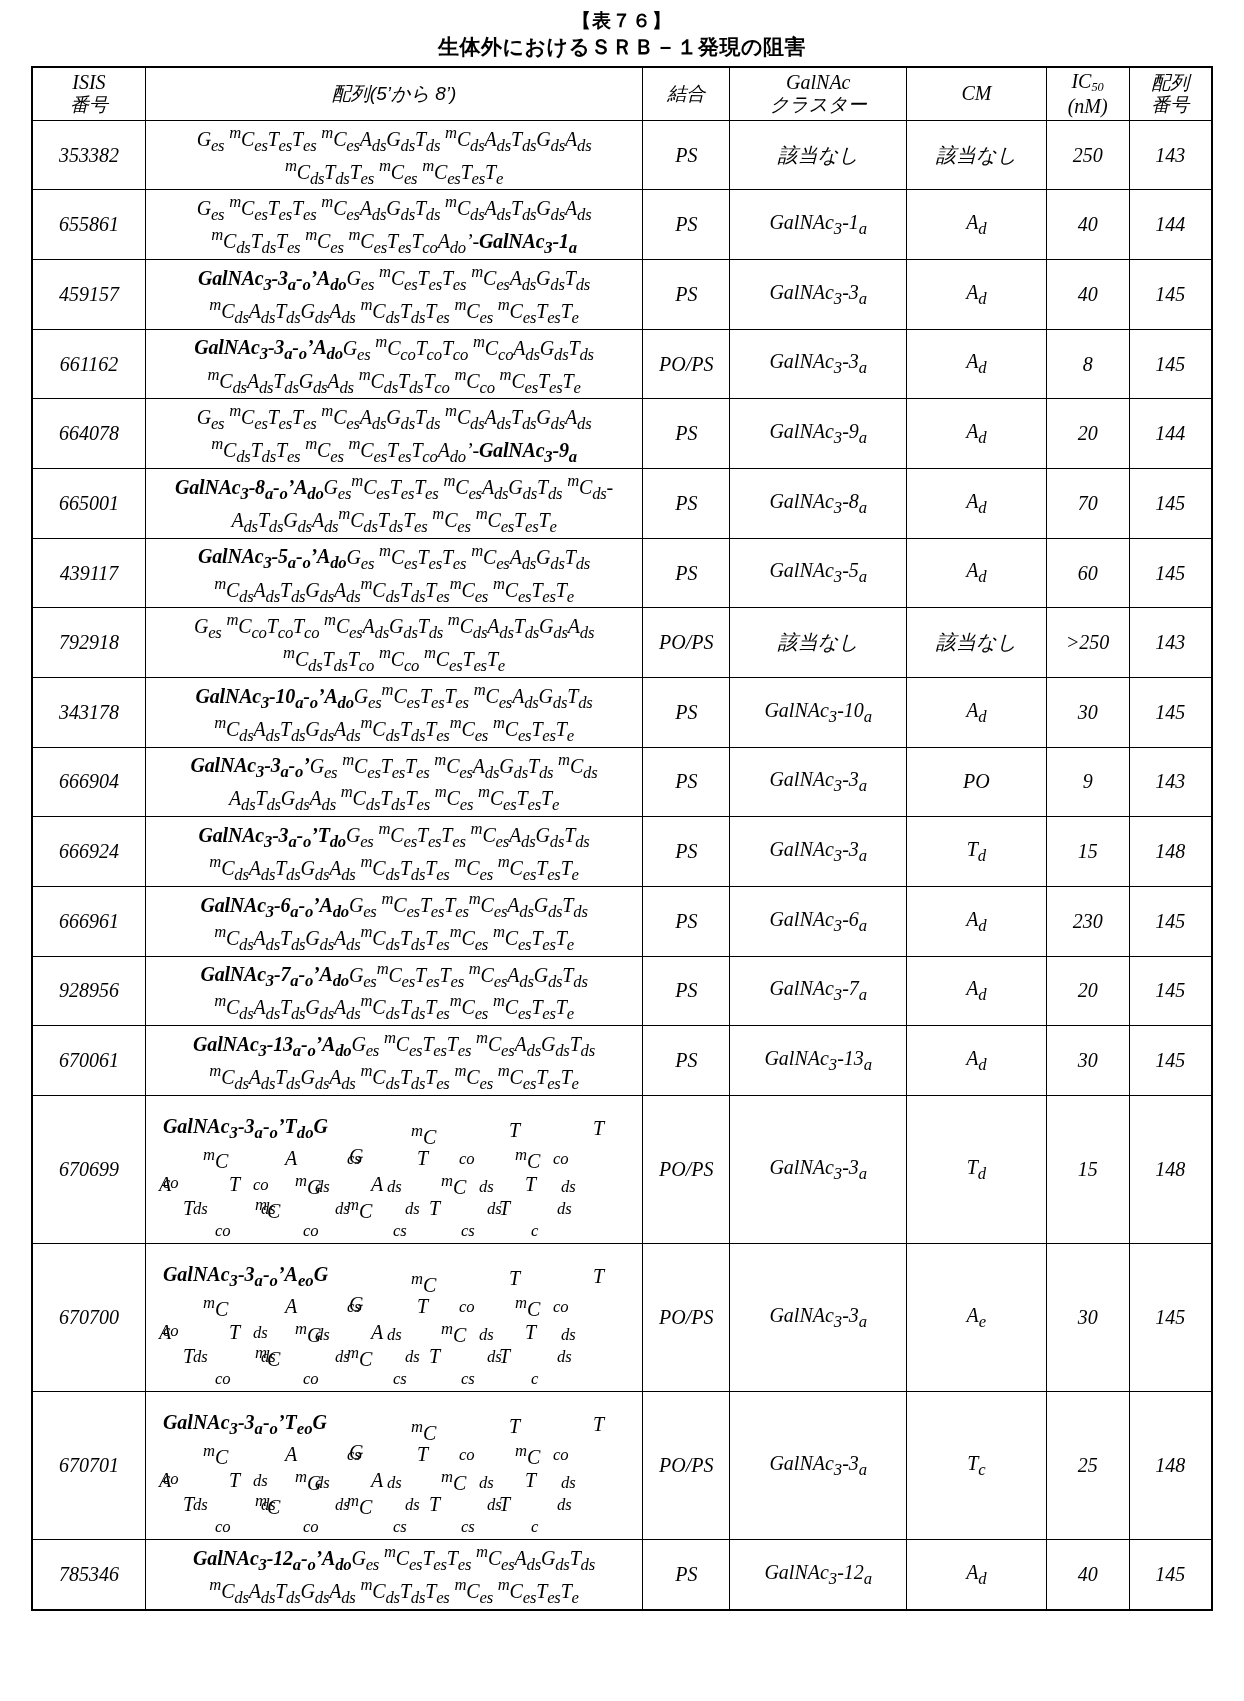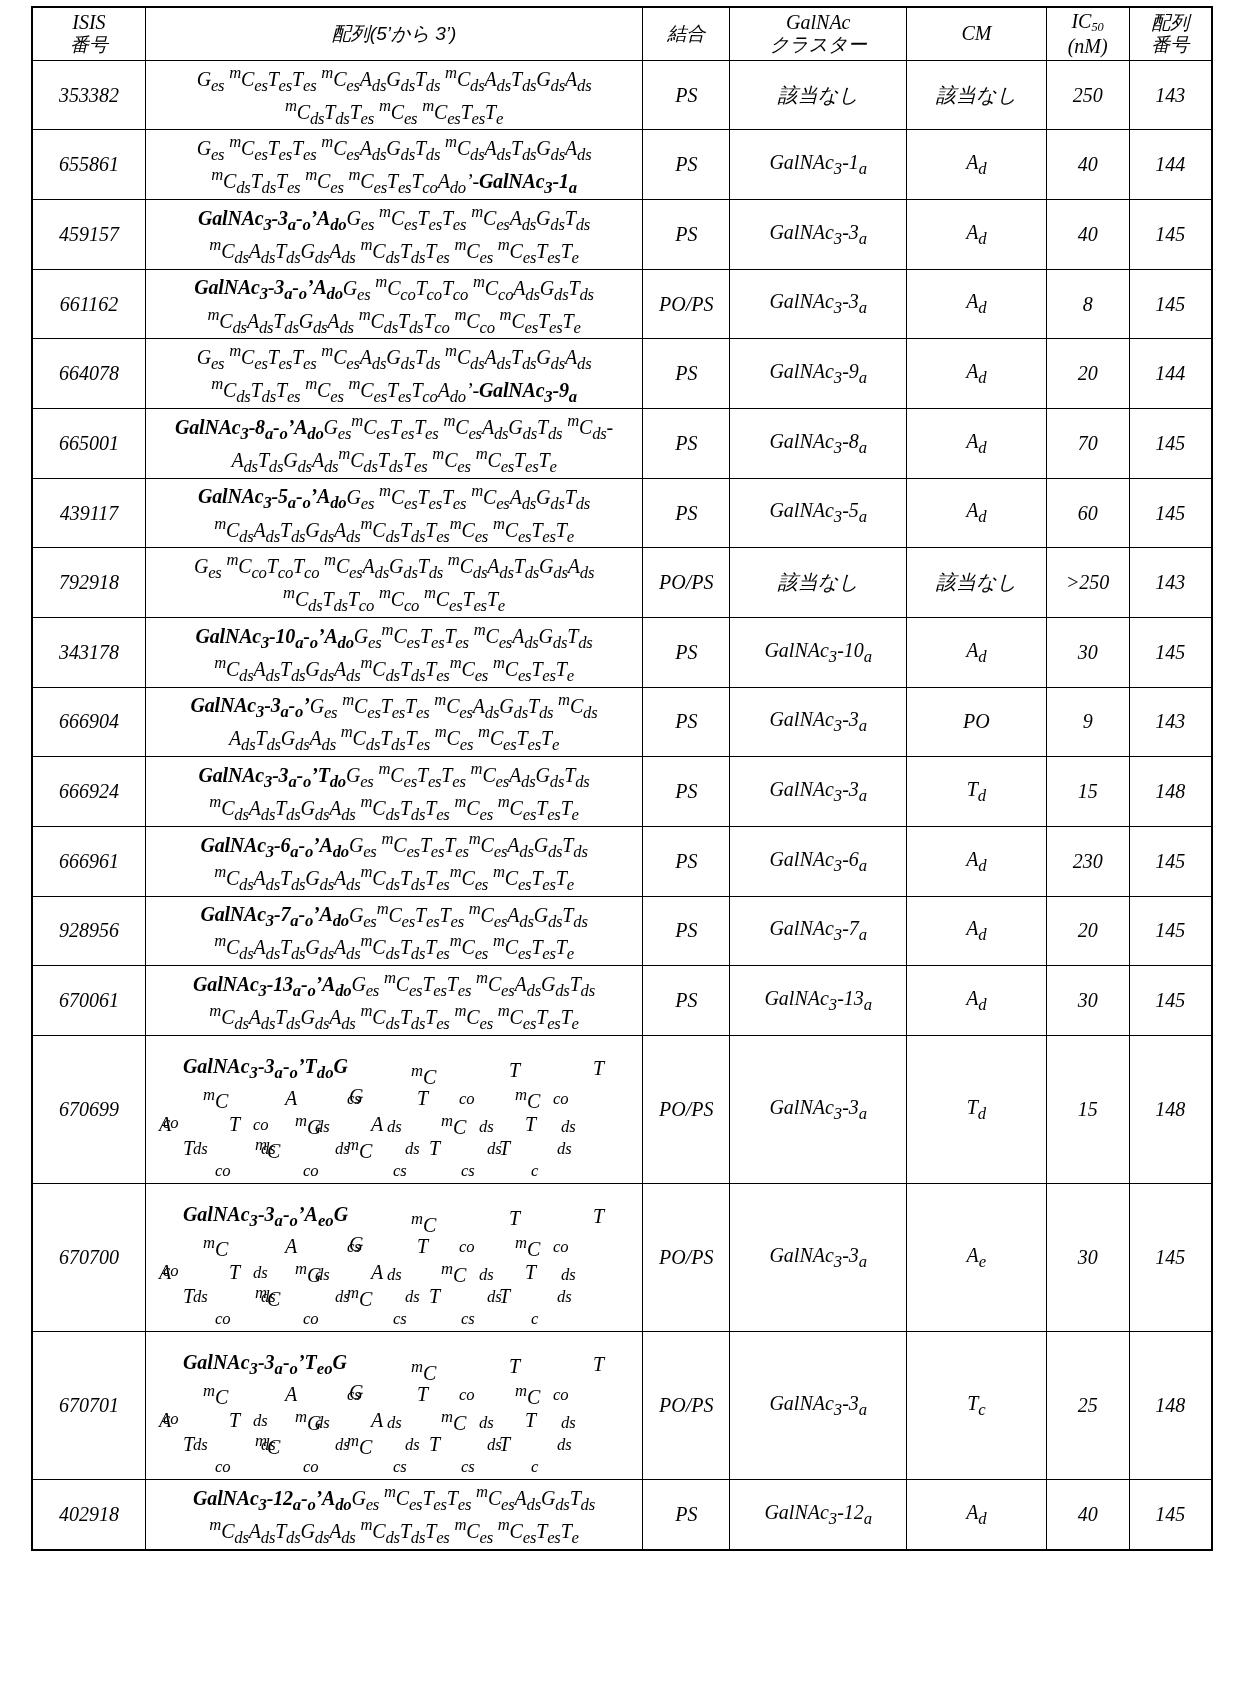--- a/index.html
+++ b/index.html
@@ -101,54 +101,57 @@
   .scatter .tok {
     position: absolute;
     white-space: nowrap;
   }
   .scatter .hdr {
     position: absolute;
     left: 14px;
     top: 2px;
     font-weight: bold;
     white-space: nowrap;
-    margin-left: 20px;
   }
   .jp {
     font-family: "Liberation Sans", sans-serif;
     font-size: 19px;
   }
   .cm-left { text-align: left; padding-left: 6px; }
   .tall { height: 148px; }
   .num { font-size: 21px; }
 </style>
 </head>
 <body>
 
 <div id="page">
 
+  <div class="title-block">
+    <div class="title-line1">【表７６】</div>
+    <div class="title-line2">生体外におけるＳＲＢ－１発現の阻害</div>
+  </div>
 
   <table class="data">
     <colgroup>
       <col class="c-isis">
         <col class="c-seq">
         <col class="c-link">
       <col class="c-clus">
         <col class="c-cm">
         <col class="c-ic50">
         <col class="c-seqid">
     </colgroup>
     <thead>
       <tr>
         <td class="hdr-two">
           <span>ISIS</span>
           <span class="hdr-jp">番号</span>
         </td>
         <td>
-          <span class="hdr-jp">配列(5’から 3’)</span>
+          <span class="hdr-jp">配列(5’から 8’)</span>
         </td>
         <td>
           <span class="hdr-jp">結合</span>
         </td>
         <td class="hdr-two">
           <span>GalNAc</span>
           <span class="hdr-jp">クラスター</span>
         </td>
         <td>CM</td>
         <td class="hdr-two">
@@ -480,21 +483,21 @@
               <span class="tok" style="left: 382px; top: 100px;"><sub>c</sub></span>
             </span>
           </td>
           <td>PO/PS</td>
           <td>GalNAc<sub>3</sub>-3<sub>a</sub></td>
           <td>T<sub>c</sub></td>
           <td class="num">25</td>
           <td class="num">148</td>
         </tr>
         <tr>
-          <td class="isis">402918</td>
+          <td class="isis">785346</td>
           <td class="seqcell">
             <span class="seqline"><b>GalNAc<sub>3</sub>-12<sub>a</sub>-<sub>o</sub>’A<sub>do</sub></b>G<sub>es</sub> <sup>m</sup>C<sub>es</sub>T<sub>es</sub>T<sub>es</sub> <sup>m</sup>C<sub>es</sub>A<sub>ds</sub>G<sub>ds</sub>T<sub>ds</sub></span>
             <span class="seqline l2"><sup>m</sup>C<sub>ds</sub>A<sub>ds</sub>T<sub>ds</sub>G<sub>ds</sub>A<sub>ds</sub> <sup>m</sup>C<sub>ds</sub>T<sub>ds</sub>T<sub>es</sub> <sup>m</sup>C<sub>es</sub> <sup>m</sup>C<sub>es</sub>T<sub>es</sub>T<sub>e</sub></span>
           </td>
           <td>PS</td>
           <td>GalNAc<sub>3</sub>-12<sub>a</sub></td>
           <td>A<sub>d</sub></td>
           <td class="num">40</td>
           <td class="num">145</td>
         </tr>

